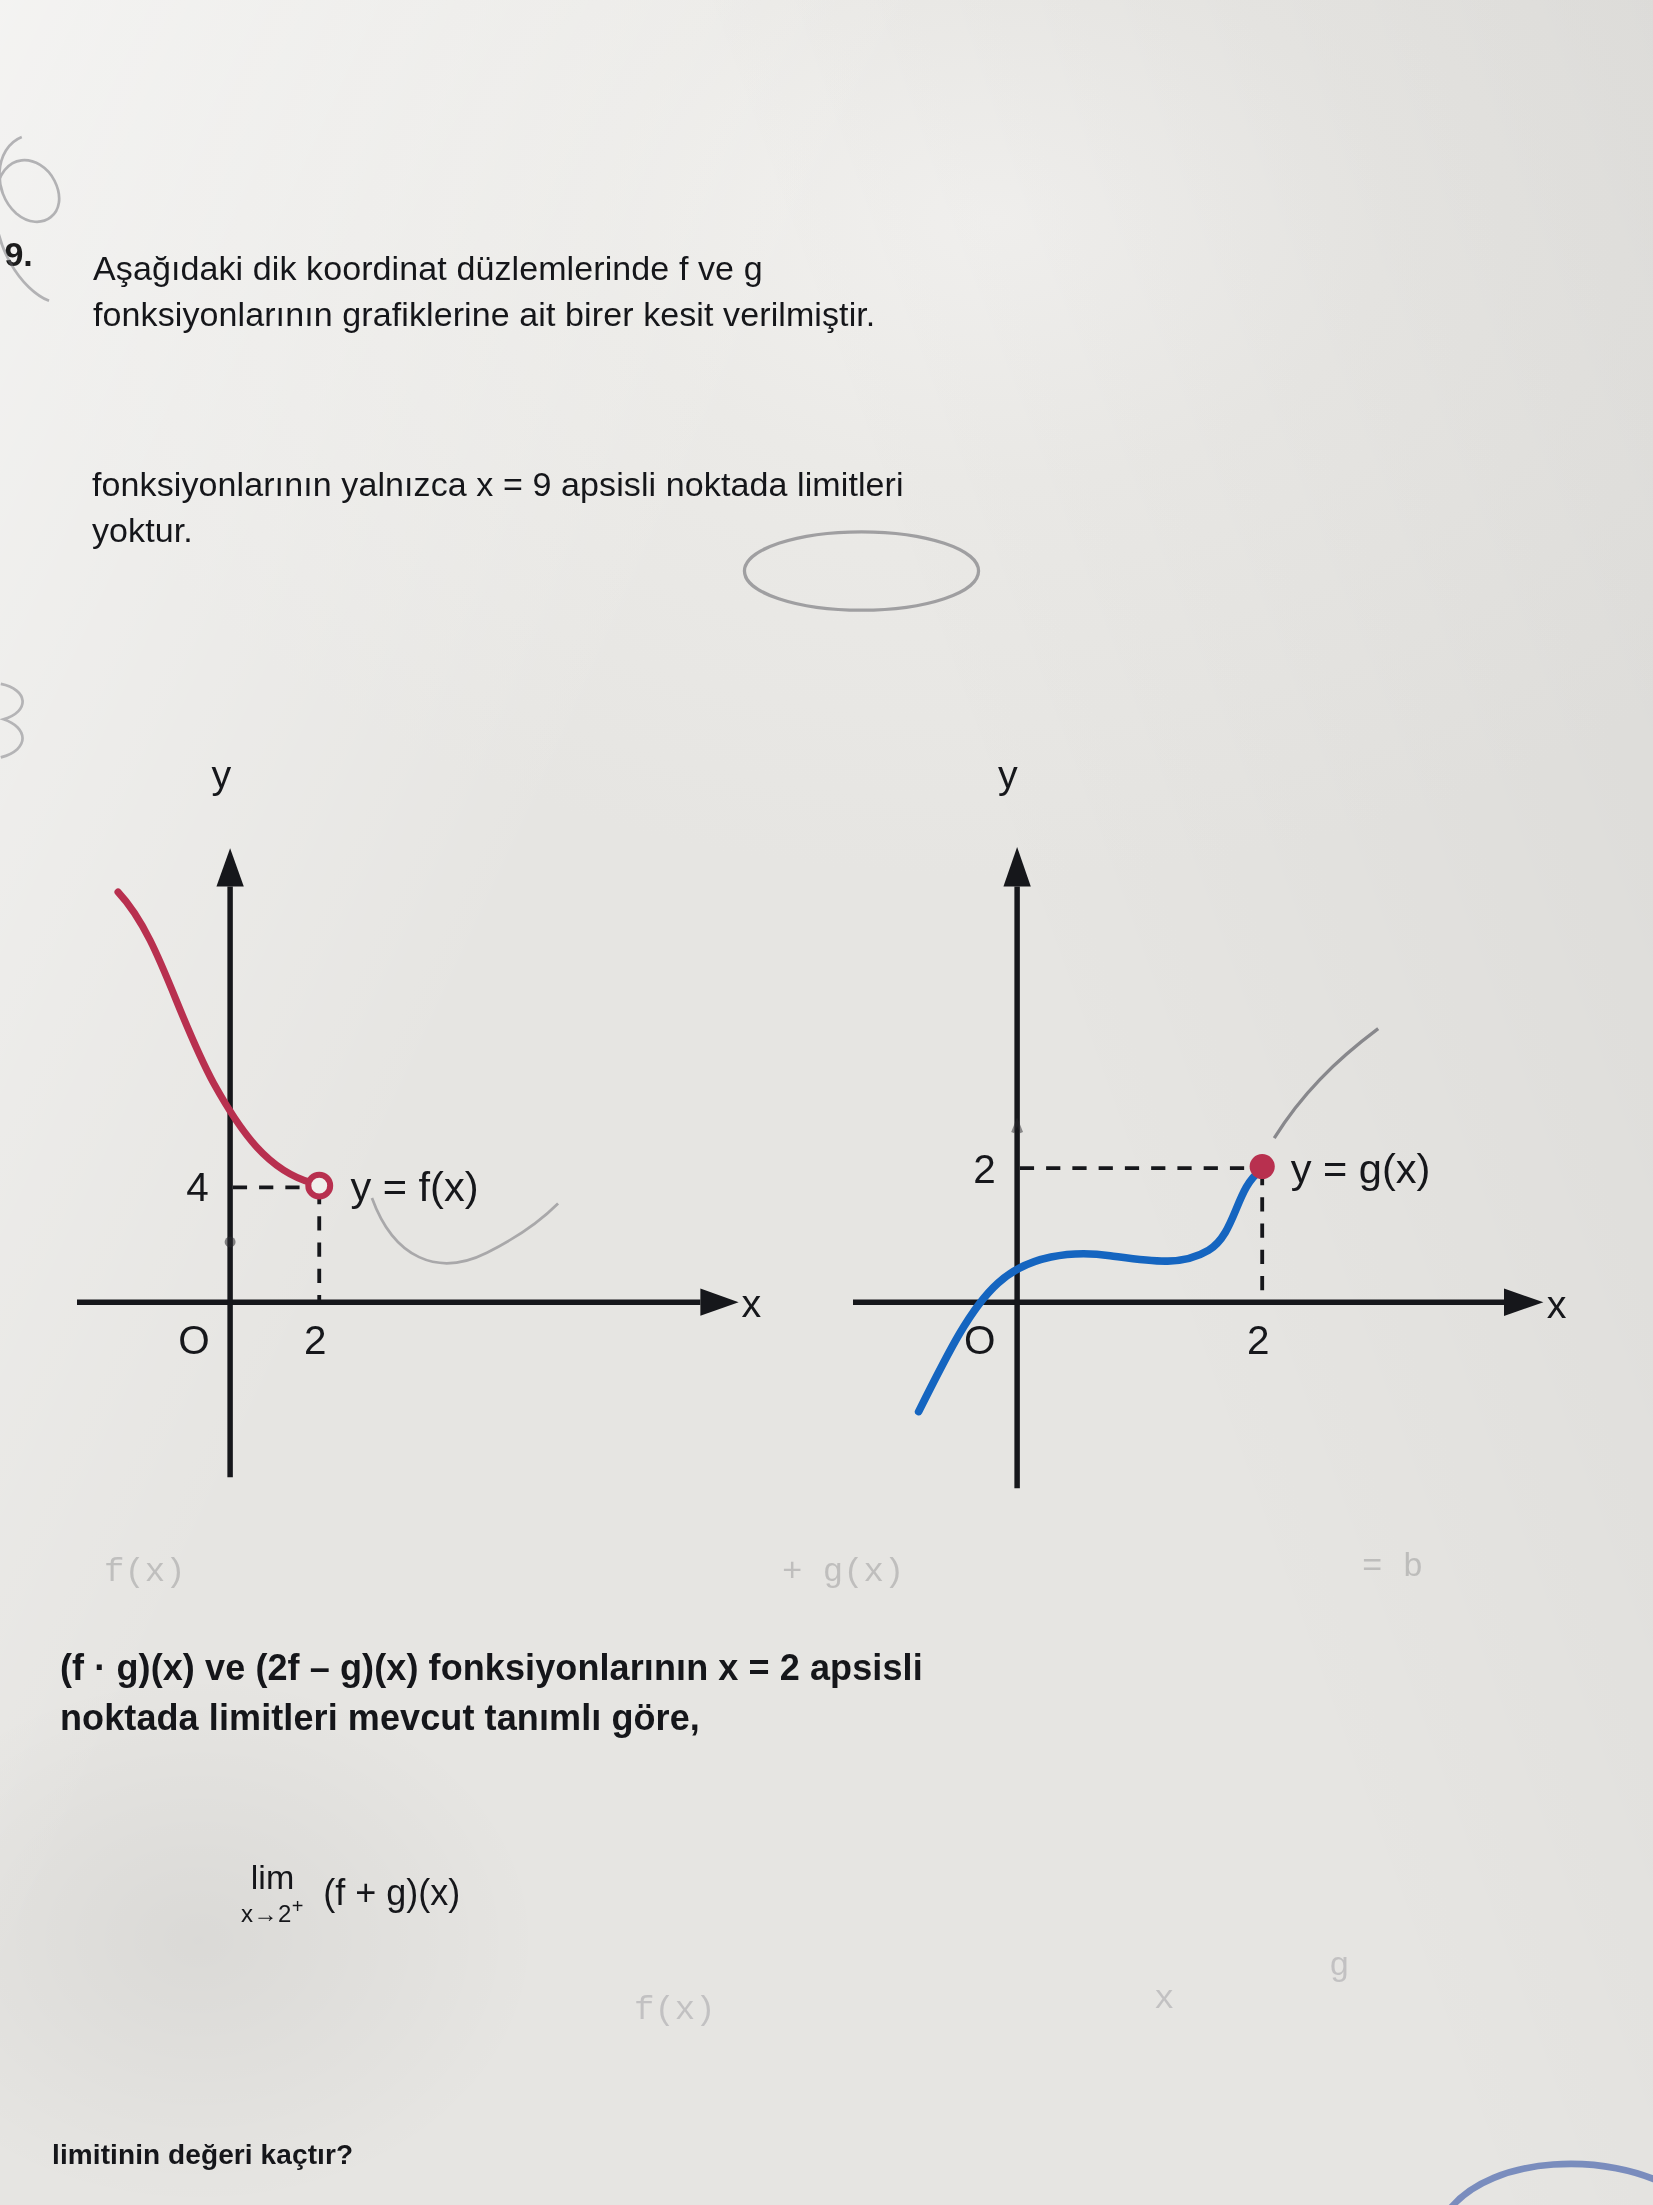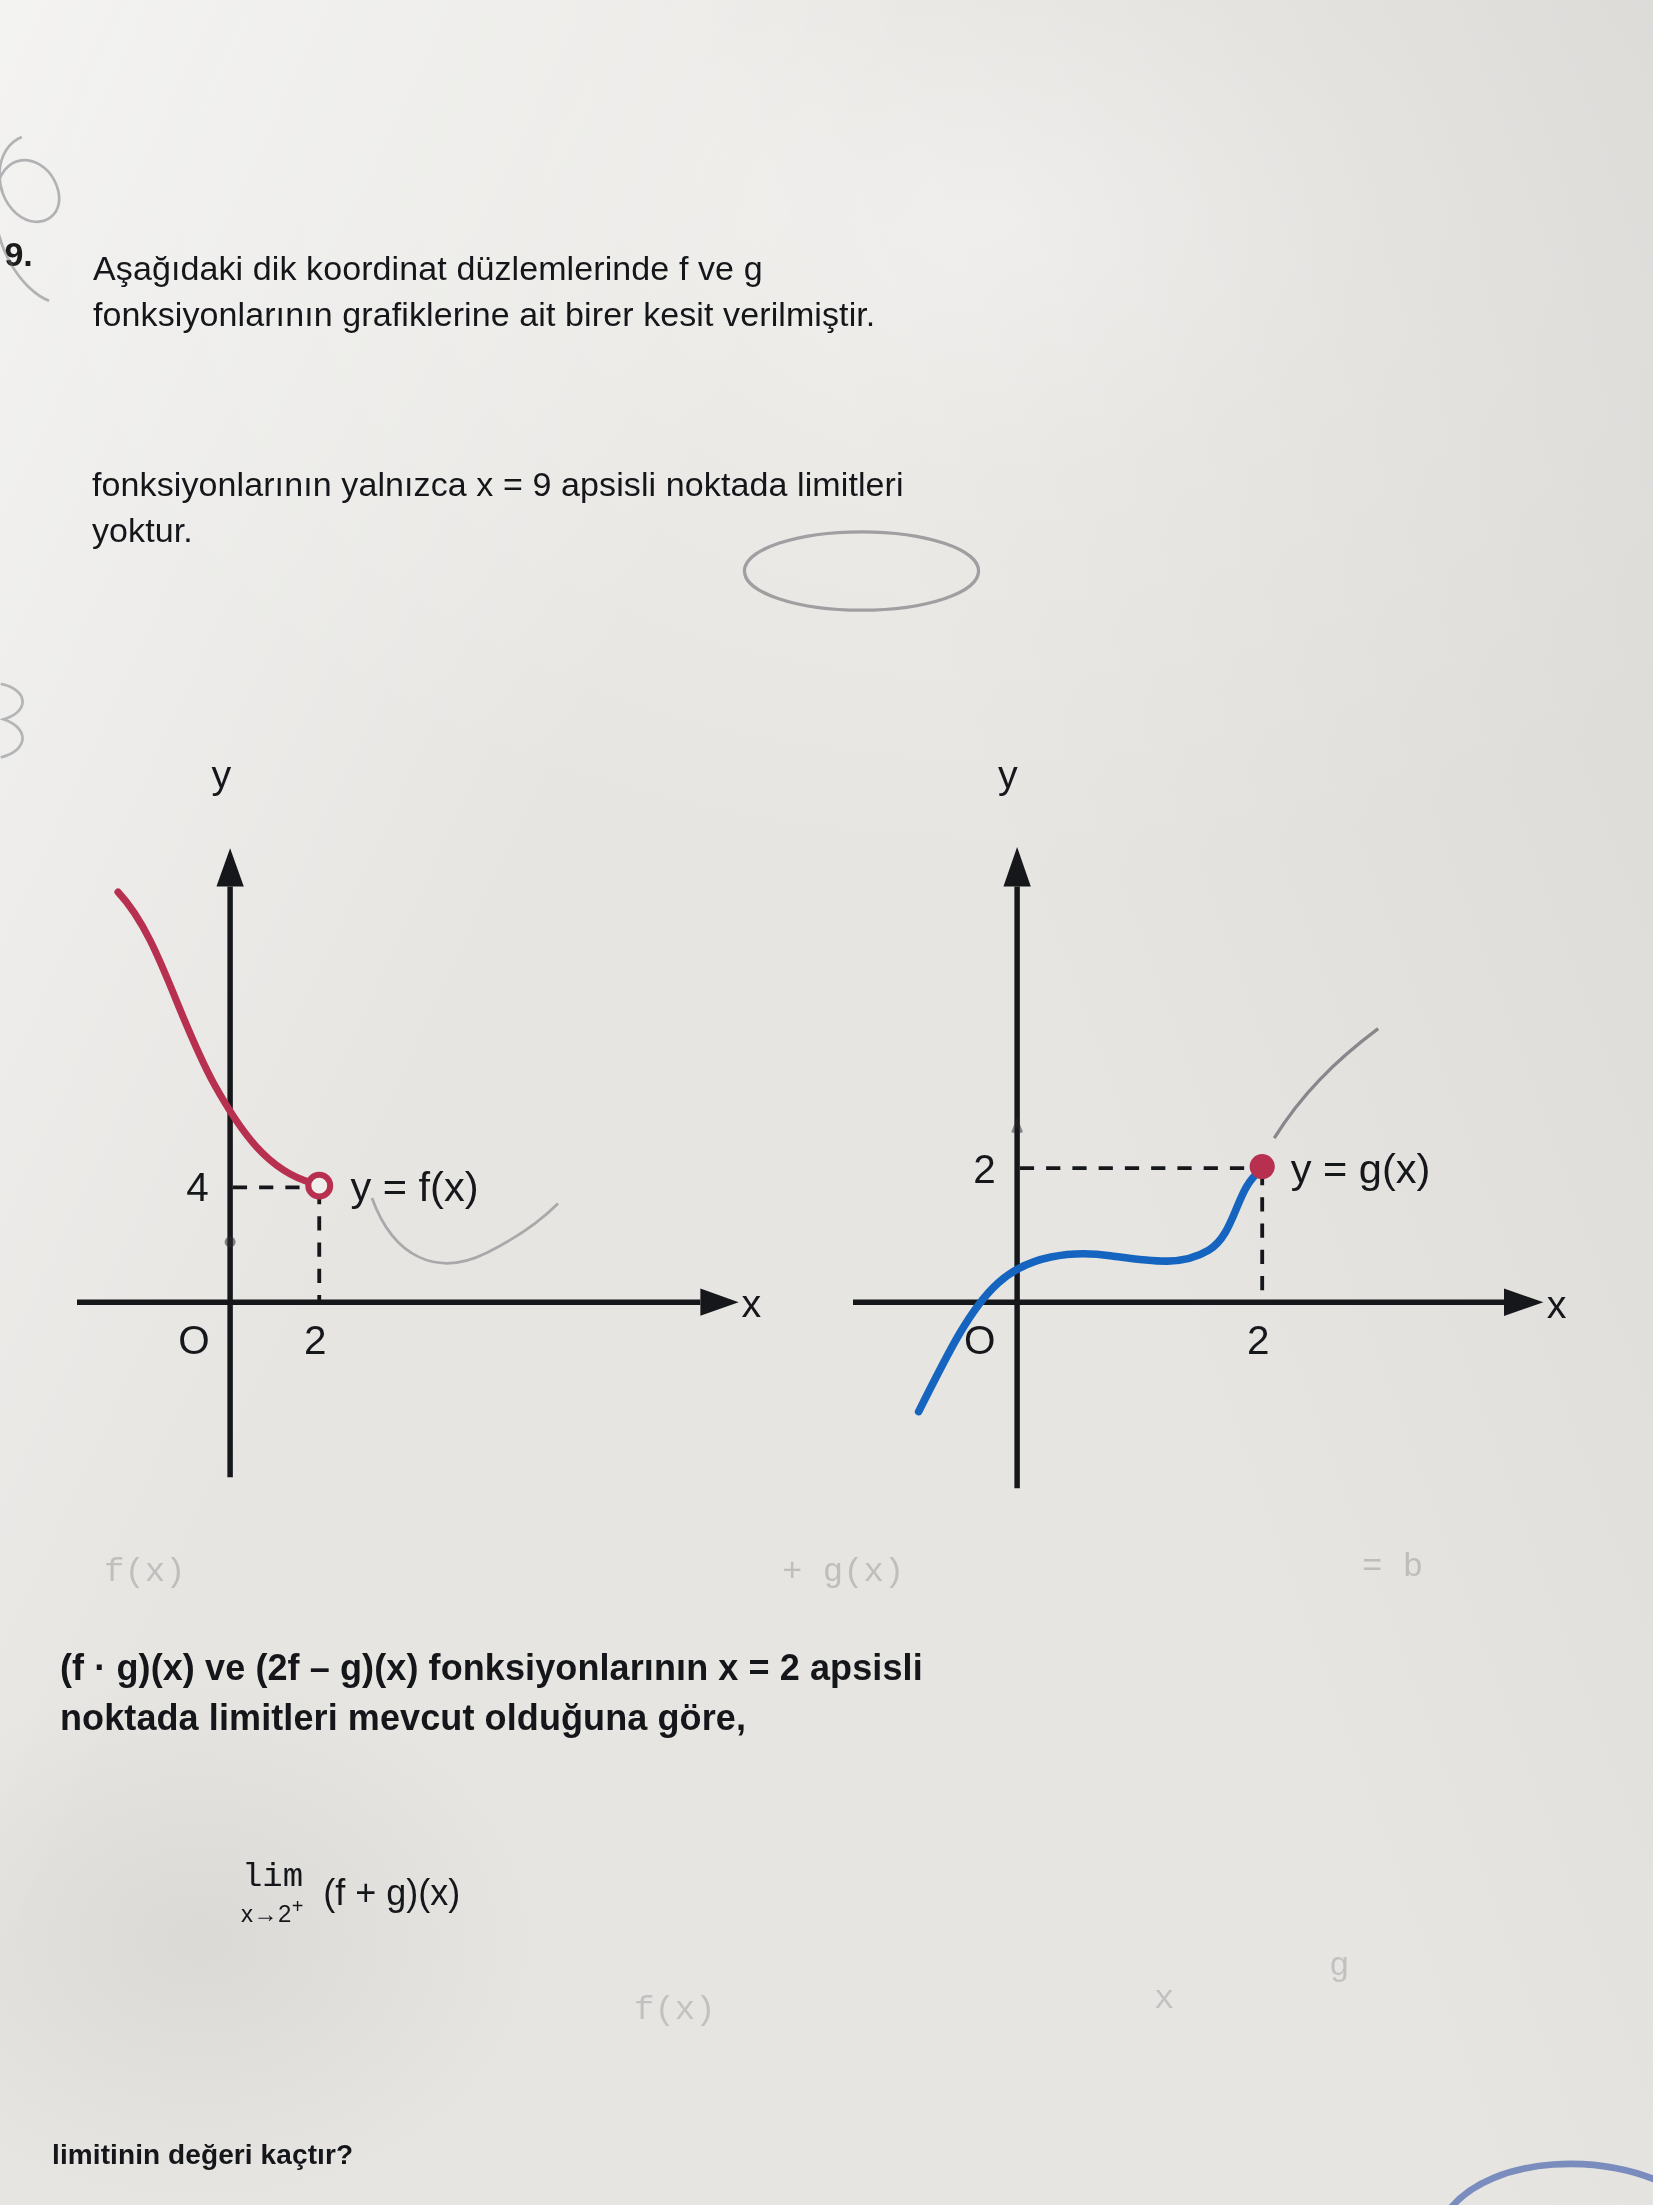--- a/index.html
+++ b/index.html
@@ -61,21 +61,21 @@
     top: 1860px;
     color: #15161a;
     font-size: 34px;
   }
   .limit-expr .lim-stack {
     display: inline-block;
     text-align: center;
     vertical-align: middle;
     line-height: 1;
   }
-  .limit-expr .lim-word { display: block; font-size: 34px; font-family: Liberation Mono, monospace; }
+  .limit-expr .lim-word { display: block; font-size: 34px; }
   .limit-expr .lim-sub { display: block; font-size: 24px; margin-top: 2px; letter-spacing: 0.5px;}
   .limit-expr .fg {
     display: inline-block;
     vertical-align: middle;
     margin-left: 9.8px;
     font-size: 36px;
   }
   .graph {
     position: absolute;
   }
@@ -179,21 +179,21 @@
 
 <div class="ghost" style="left:104px; top:1553px;">f(x)</div>
 <div class="ghost" style="left:782px; top:1553px;">+ g(x)</div>
 <div class="ghost" style="left:1362px; top:1548px;">= b</div>
 <div class="ghost ghost2" style="left:634px; top:1991px;">f(x)</div>
 <div class="ghost ghost2" style="left:1154px; top:1980px;">x</div>
 <div class="ghost ghost2" style="left:1329px; top:1947px;">g</div>
 
 <div class="text-block bold-block" id="qline">
   <div>(f · g)(x) ve (2f – g)(x) fonksiyonlarının x = 2 apsisli</div>
-  <div>noktada limitleri mevcut olduğuna göre,</div>
+  <div>noktada limitleri mevcut tanımlı göre,</div>
 </div>
 
 <div class="limit-expr">
   <span class="lim-stack">
     <span class="lim-word">lim</span>
     <span class="lim-sub"><span>x→2</span><sup>+</sup></span>
   </span>
   <span class="fg">(f + g)(x)</span>
 </div>
 

